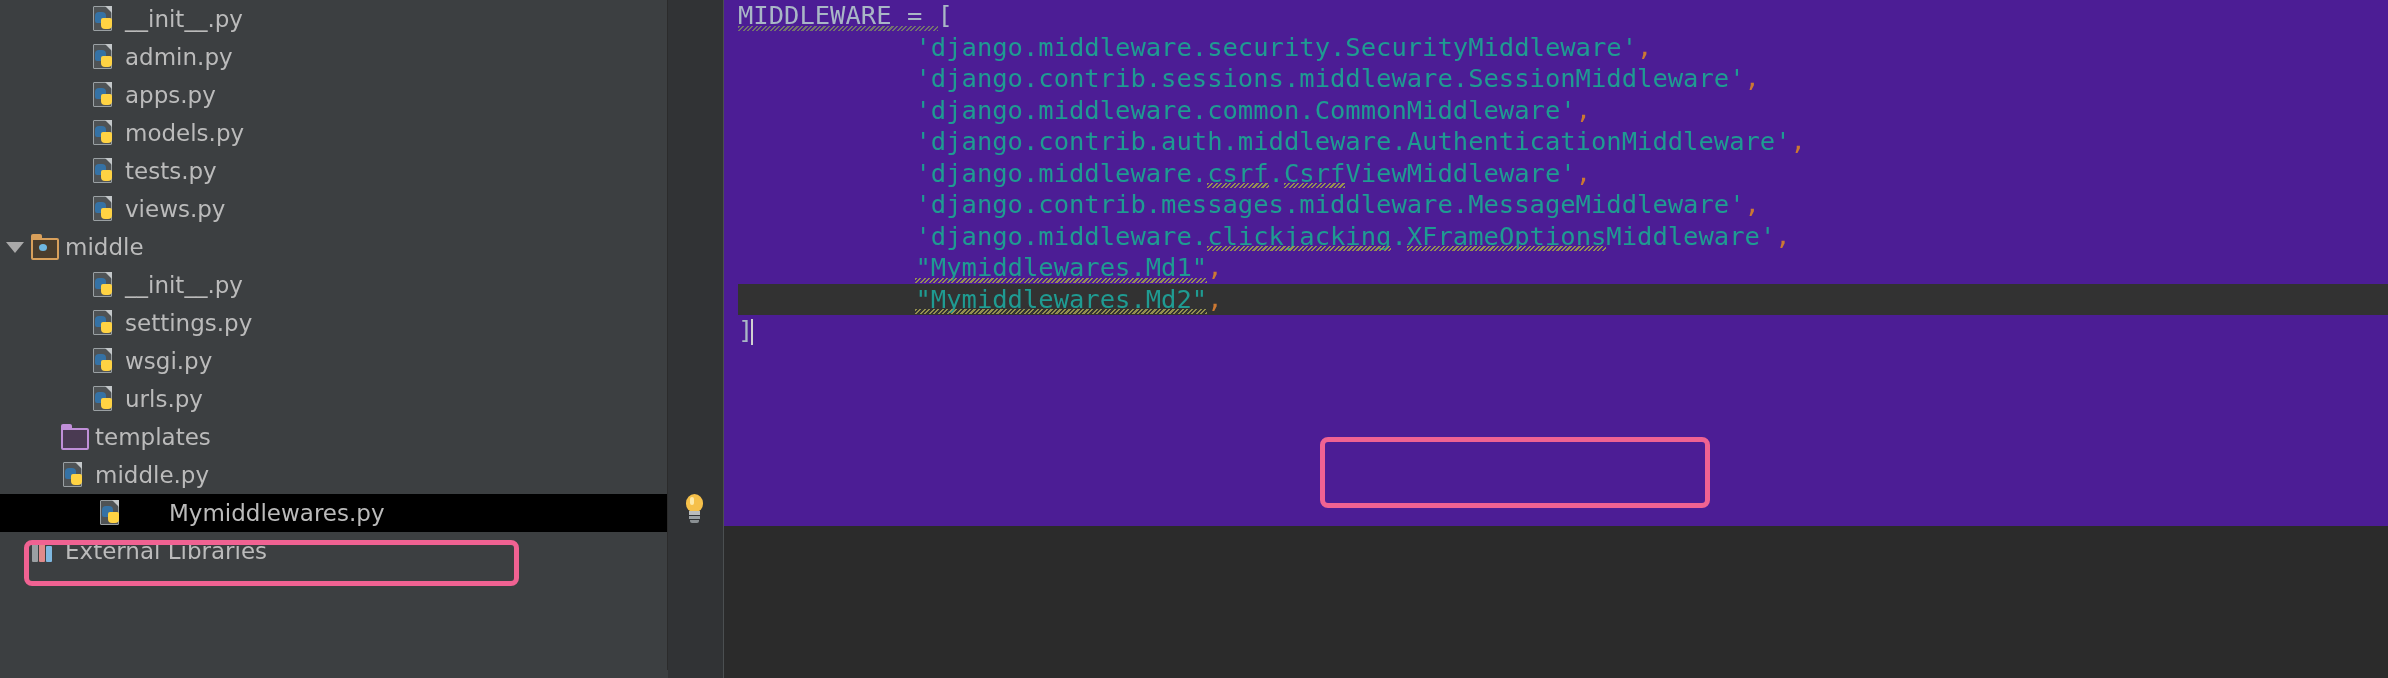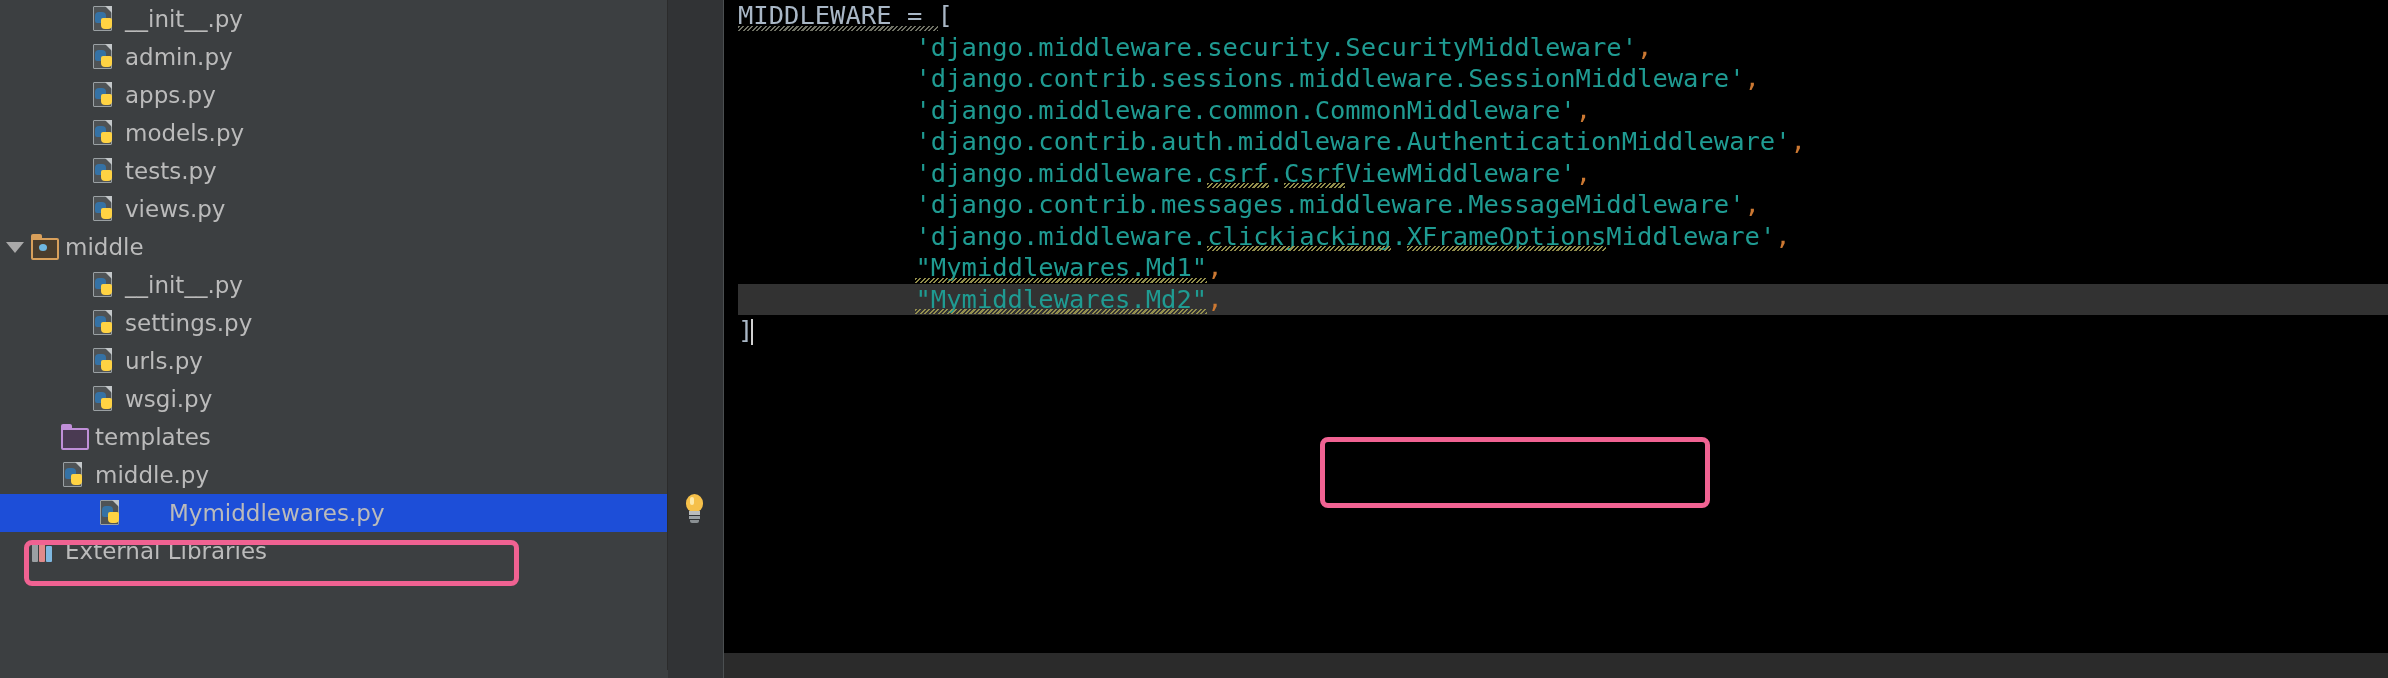--- a/index.html
+++ b/index.html
@@ -39,21 +39,21 @@
     height: 38px;
     line-height: 38px;
     display: flex;
     align-items: center;
     white-space: nowrap;
     color: #bbbbbb;
     font-size: 23px;
     font-family: "DejaVu Sans", sans-serif;
   }
   .tree-row.selected {
-    background: #1d4ed8;
+    background: #000000;
     gap: 37px;
   }
   .tree-label {
     color: #bbbbbb;
     font-size: 23px;
     letter-spacing: 0px;
   }
   .twisty {
     width: 30px;
     flex: 0 0 30px;
@@ -253,22 +253,22 @@
     position: absolute;
     left: 8px; top: 26px;
     width: 9px; height: 3px;
     background: #8a9093;
     border-radius: 0 0 2px 2px;
   }
 
   .code {
     position: relative;
     flex: 1 1 auto;
-    height: 653px;
-    background: #000000;
+    height: 526px;
+    background: #4c1d95;
     padding-left: 14px;
     overflow: hidden;
   }
   .code-line {
     position: relative;
     height: 31.5px;
     line-height: 31.5px;
     white-space: pre;
     font-family: "DejaVu Sans Mono", monospace;
     font-size: 25.5px;
@@ -419,31 +419,31 @@
           <span class="tree-label">settings.py</span>
         </div>
         <div class="tree-row">
           <div class="twisty" style="margin-left: 60px;"></div>
           <span class="tree-icon ic-py">
             <span class="page"></span>
             <span class="fold"></span>
             <span class="snake-b"></span>
             <span class="snake-y"></span>
           </span>
+          <span class="tree-label">wsgi.py</span>
+        </div>
+        <div class="tree-row">
+          <div class="twisty" style="margin-left: 60px;"></div>
+          <span class="tree-icon ic-py">
+            <span class="page"></span>
+            <span class="fold"></span>
+            <span class="snake-b"></span>
+            <span class="snake-y"></span>
+          </span>
           <span class="tree-label">urls.py</span>
-        </div>
-        <div class="tree-row">
-          <div class="twisty" style="margin-left: 60px;"></div>
-          <span class="tree-icon ic-py">
-            <span class="page"></span>
-            <span class="fold"></span>
-            <span class="snake-b"></span>
-            <span class="snake-y"></span>
-          </span>
-          <span class="tree-label">wsgi.py</span>
         </div>
         <div class="tree-row">
           <div class="twisty" style="margin-left: 30px;"></div>
           <span class="tree-icon ic-folder-p">
             <span class="tab"></span>
             <span class="body"></span>
           </span>
           <span class="tree-label">templates</span>
         </div>
         <div class="tree-row">

